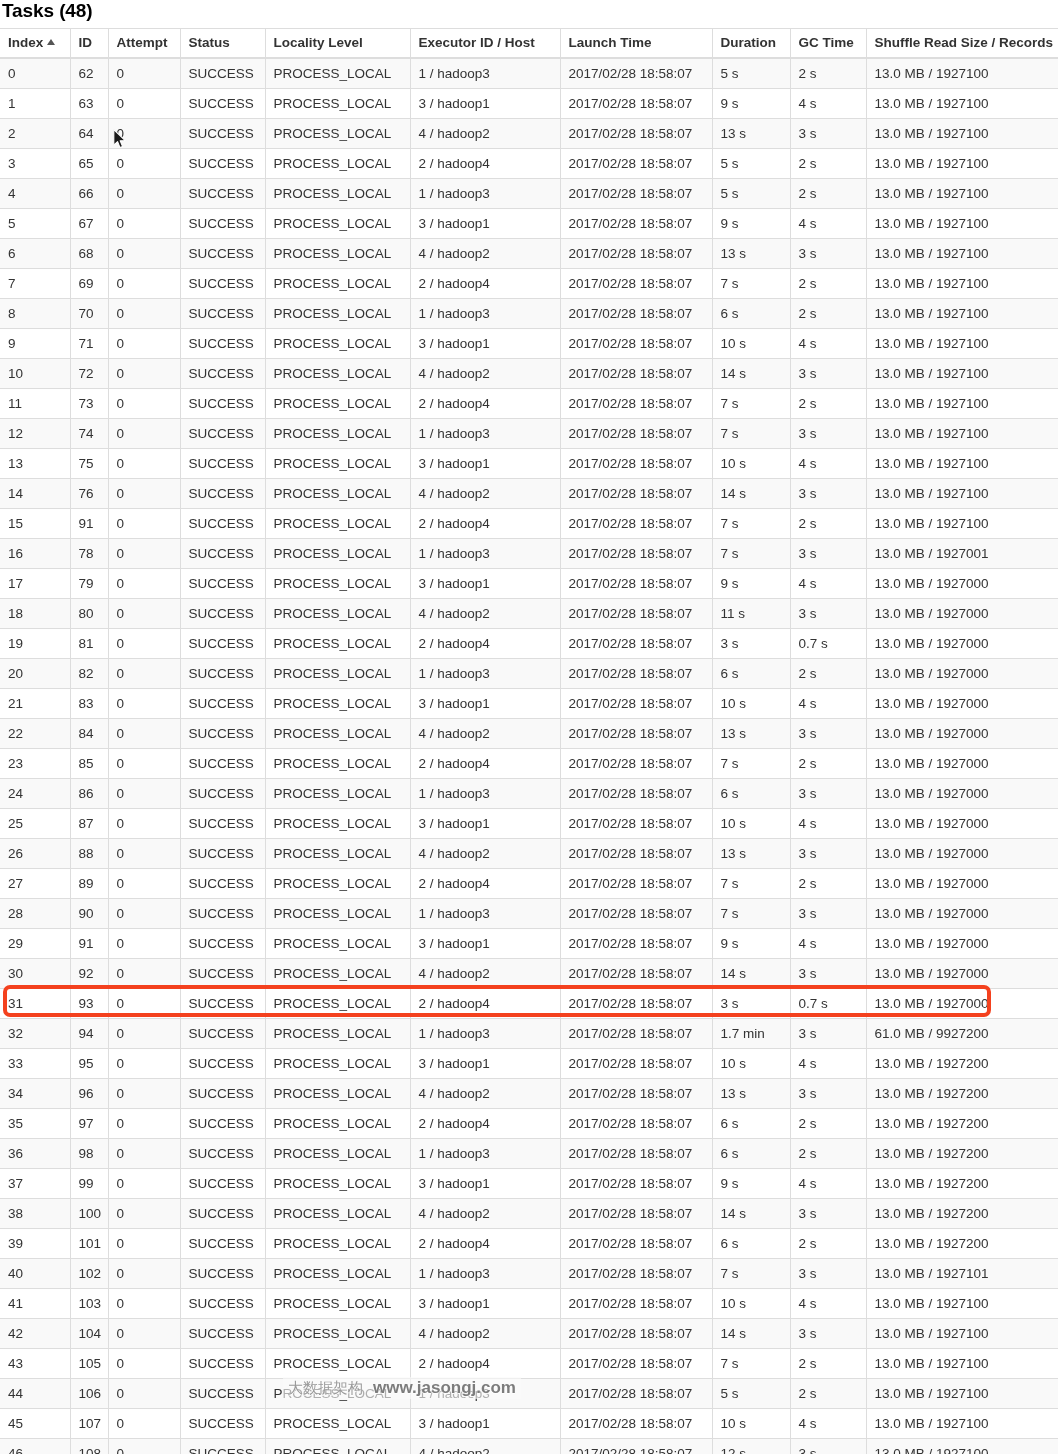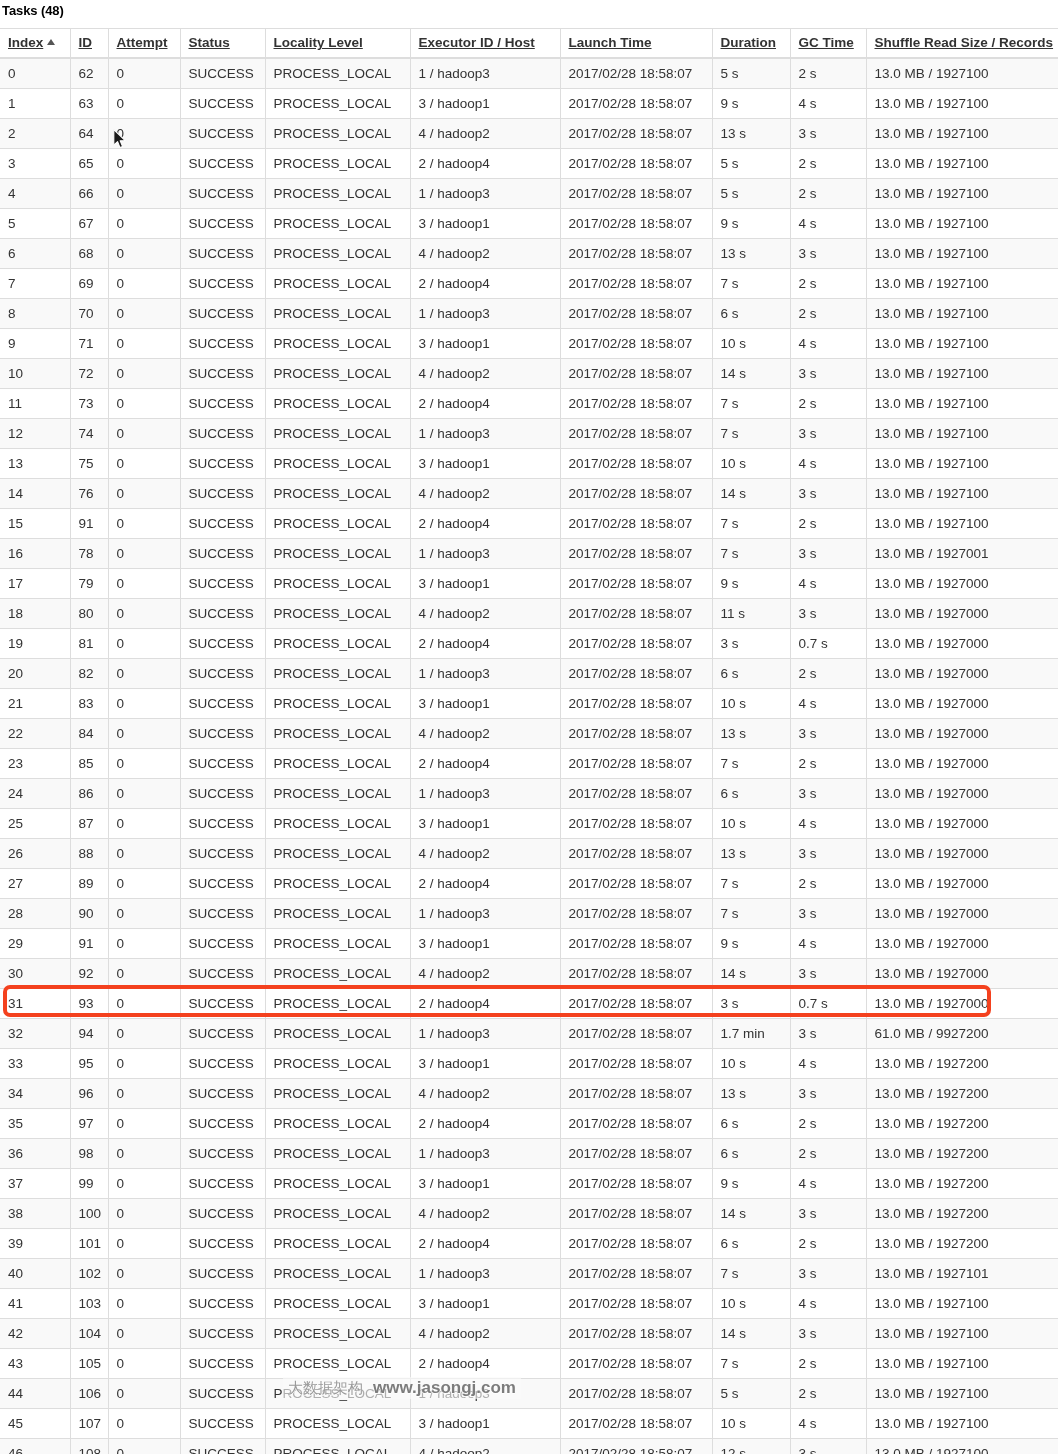--- a/index.html
+++ b/index.html
@@ -16,21 +16,21 @@
     overflow: hidden;
     position: relative;
   }
   .page {
     position: relative;
     width: 1058px;
     height: 1454px;
     overflow: hidden;
   }
   .page-title {
-    font-size: 13px;
+    font-size: 19px;
     font-weight: bold;
     color: #000000;
     margin: 0;
     padding: 0 0 0 2px;
     line-height: 22px;
     height: 22px;
     letter-spacing: -0.1px;
   }
   table.tasks-table {
     border-collapse: collapse;
@@ -45,21 +45,20 @@
     color: #333333;
     font-size: 13.5px;
     padding: 6px 0 6px 8px;
     border-top: 1px solid #dddddd;
     border-bottom: 2px solid #dddddd;
     border-right: 1px solid #dddddd;
     white-space: nowrap;
     vertical-align: middle;
     background: #ffffff;
     line-height: 16px;
-    text-decoration: underline;
   }
   table.tasks-table th:last-child { border-right: none; }
   table.tasks-table td {
     padding: 6px 0 6px 8px;
     border-bottom: 1px solid #dddddd;
     border-right: 1px solid #dddddd;
     white-space: nowrap;
     color: #333333;
     vertical-align: middle;
     line-height: 17px;

